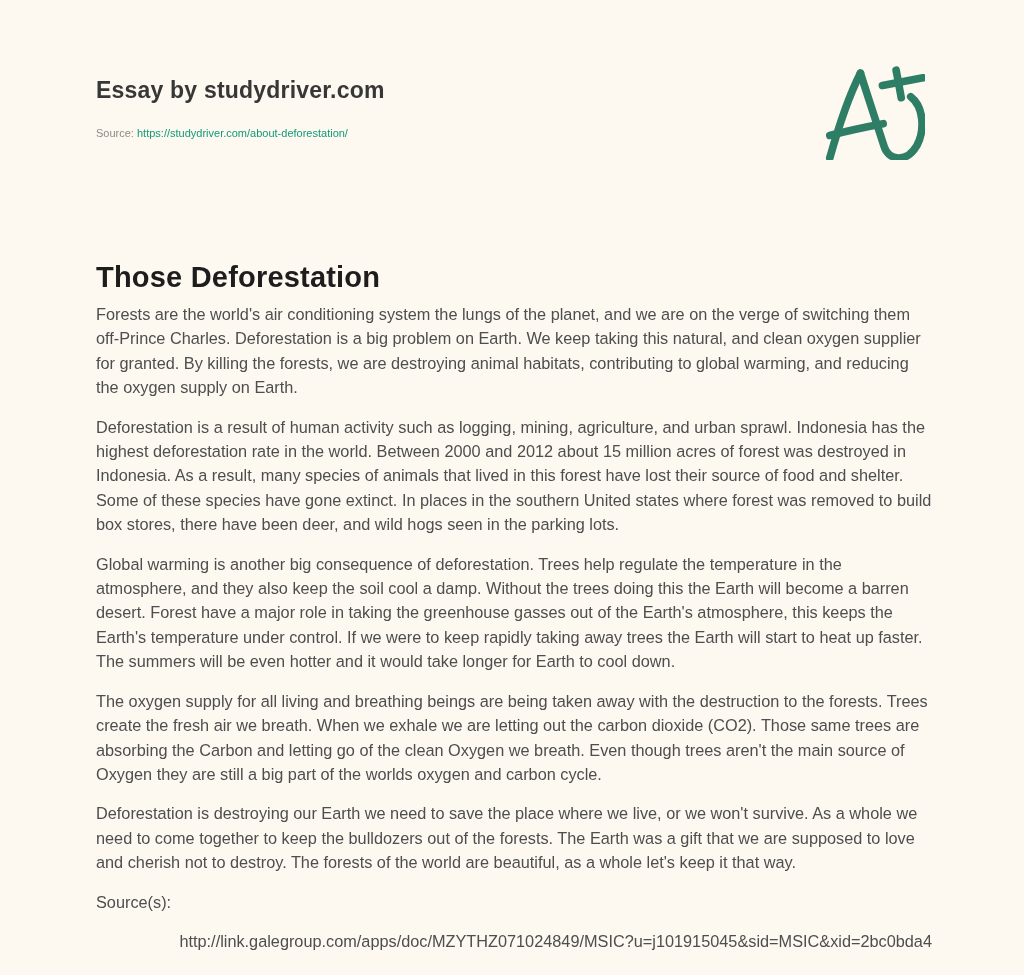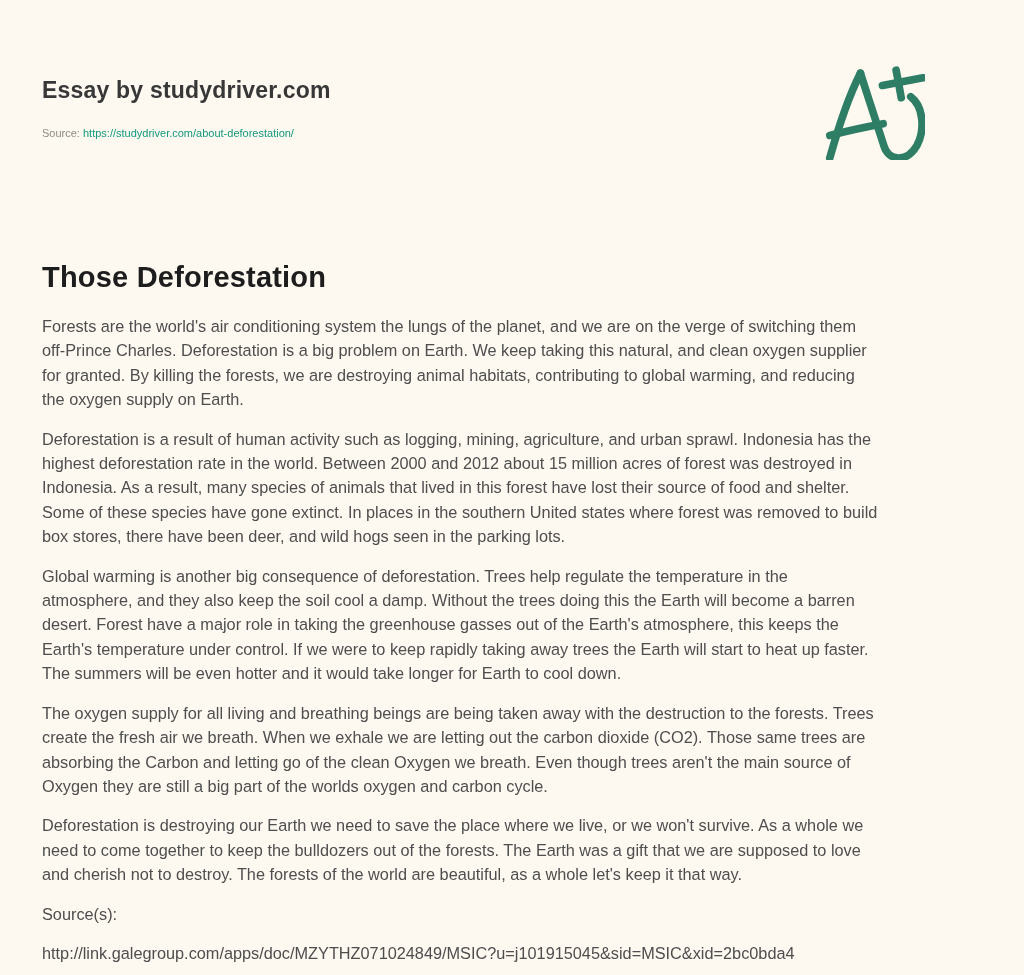--- a/index.html
+++ b/index.html
@@ -9,21 +9,21 @@
     width: 1024px;
     height: 975px;
     background: #fdf8f0;
     font-family: "Liberation Sans", "DejaVu Sans", sans-serif;
     -webkit-font-smoothing: antialiased;
   }
   .page {
     position: relative;
     width: 1024px;
     height: 975px;
-    padding: 76px 0 0 42px;
+    padding: 76px 0 0 96px;
     overflow: hidden;
   }
   .content {
     width: 836px;
   }
   .header-title {
     margin: 0;
     font-size: 23px;
     line-height: 28px;
     font-weight: bold;
@@ -57,28 +57,29 @@
     color: #1d1d1d;
     letter-spacing: 0.2px;
   }
   .body-text p {
     margin: 15px 0 0 0;
     font-size: 16.3px;
     line-height: 24.4px;
     color: #4e4e4e;
   }
   .body-text p.first {
-    margin-top: 20px;
+    margin-top: 8px;
   }
   .sources-label {
     margin-top: 15px;
   }
   .bottom-url {
     margin-top: 15px;
     word-break: break-all;
+    text-align: right;
   }
 </style>
 </head>
 <body>
 
 <div class="page">
 
   <svg class="logo" viewBox="0 0 98 92" fill="none" xmlns="http://www.w3.org/2000/svg">
     <g stroke="#2e7e65" stroke-width="7.5" stroke-linecap="round" fill="none">
 

